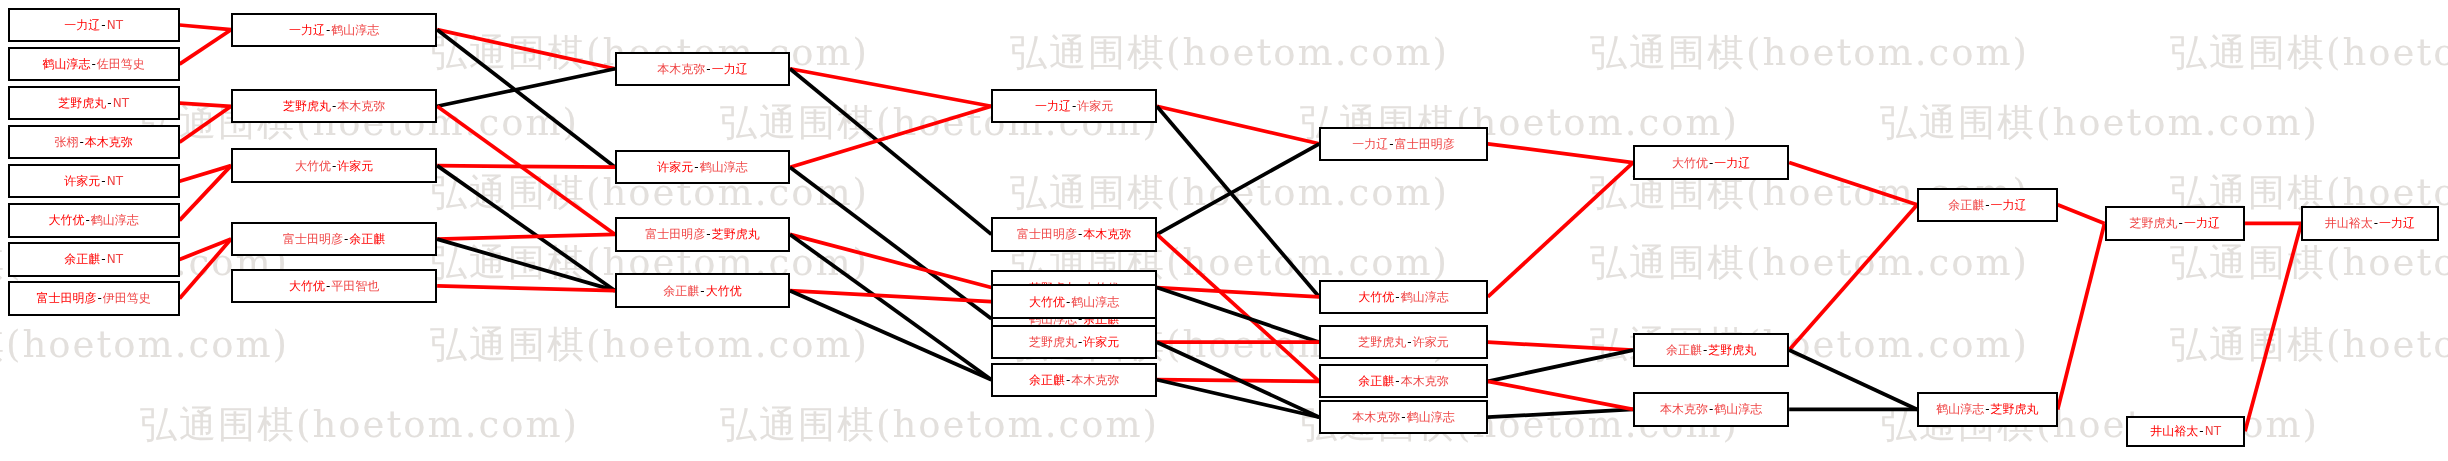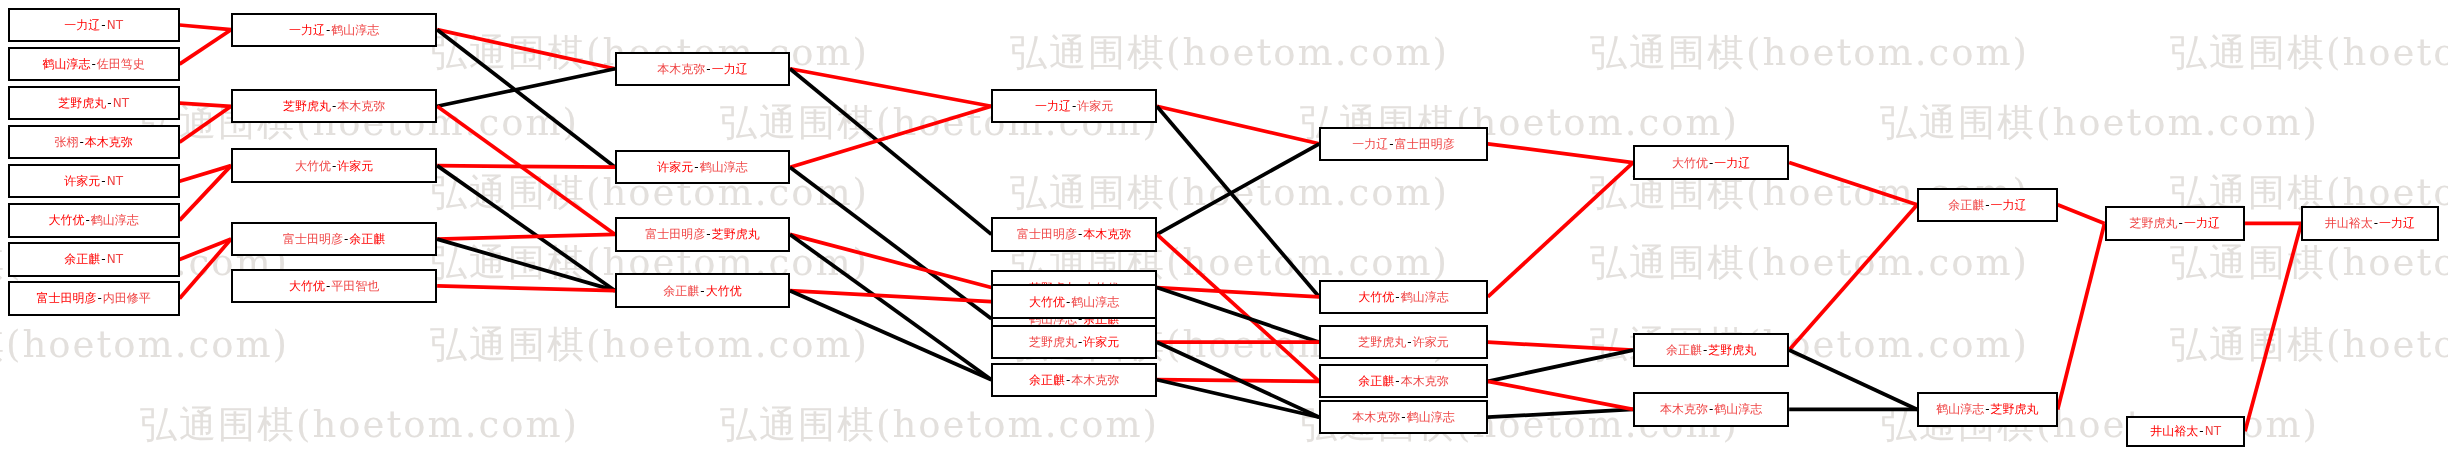--- a/index.html
+++ b/index.html
@@ -167,21 +167,21 @@
         <span class="k">鹤山淳志</span>
       </div>
       <div class="box" style="left: 7.80612px; top: 242.22px; width: 171.735px; height: 34.3797px;">
         <span class="r">余正麒</span>
         <span class="sep">-</span>
         <span class="k">NT</span>
       </div>
       <div class="box" style="left: 7.80612px; top: 281.288px; width: 171.735px; height: 34.3797px;">
         <span class="r">富士田明彦</span>
         <span class="sep">-</span>
-        <span class="k">内田修平</span>
+        <span class="k">伊田笃史</span>
       </div>
       <div class="box" style="left: 231.061px; top: 12.5017px; width: 206.082px; height: 34.3797px;">
         <span class="r">一力辽</span>
         <span class="sep">-</span>
         <span class="k">鹤山淳志</span>
       </div>
       <div class="box" style="left: 231.061px; top: 89.0746px; width: 206.082px; height: 34.3797px;">
         <span class="r">芝野虎丸</span>
         <span class="sep">-</span>
         <span class="k">本木克弥</span>

